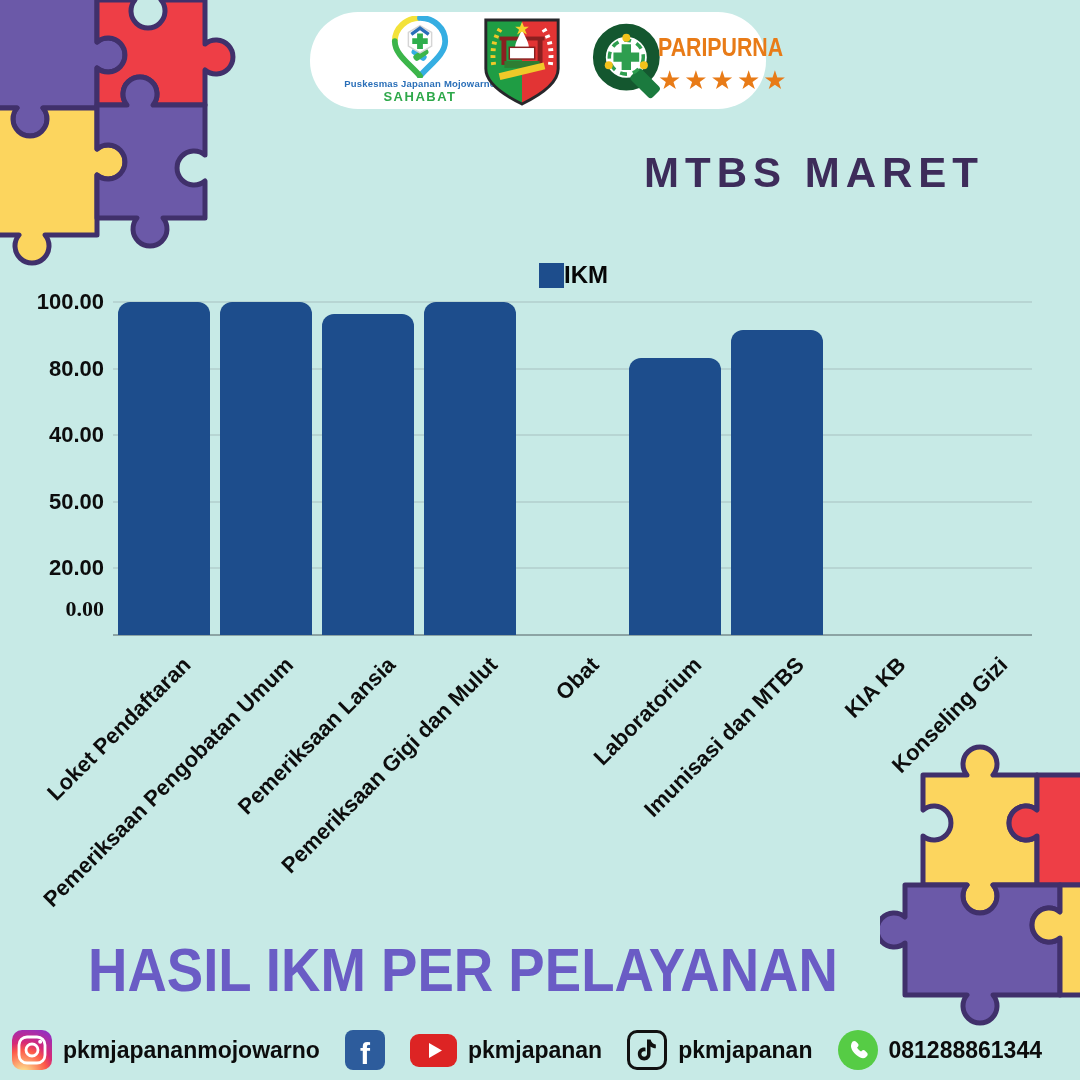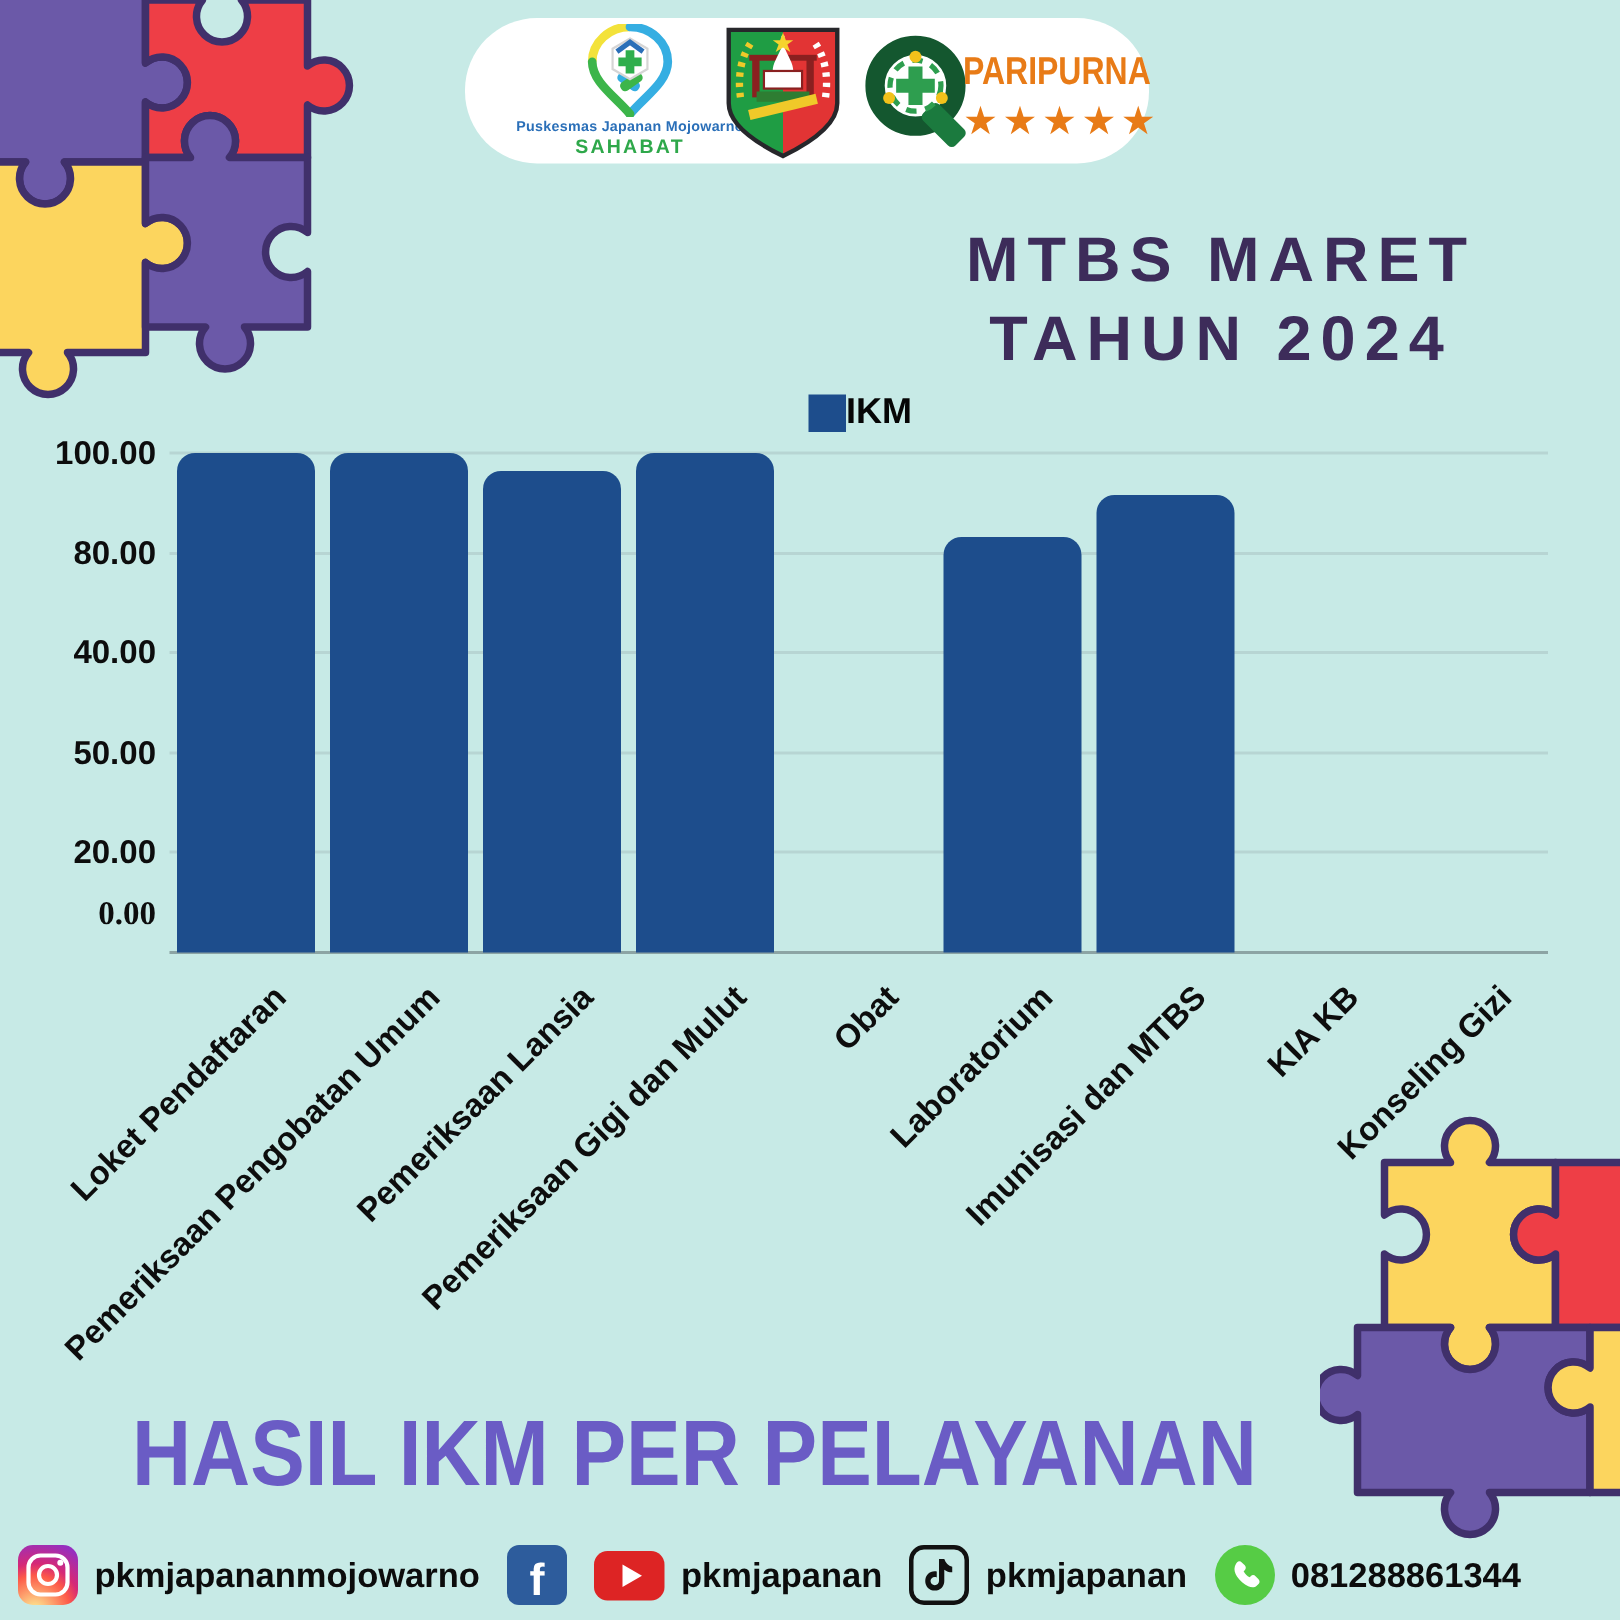--- a/index.html
+++ b/index.html
@@ -9,21 +9,21 @@
 
   .puzzle-tl { position:absolute; left:0; top:0; }
   .puzzle-br { position:absolute; left:880px; top:735px; }
 
   .banner { position:absolute; left:310px; top:12px; width:456px; height:97px;
             background:#ffffff; border-radius:48px; display:flex; align-items:center; }
   .logo-puskesmas { position:absolute; left:26px; top:4px; width:168px; text-align:center; }
   .pk-name { font-size:9.5px; font-weight:bold; color:#2a6fb8; margin-top:-4px; letter-spacing:.2px; }
   .pk-motto { font-size:13px; font-weight:bold; color:#2ea84a; letter-spacing:1.5px; }
   .crest { position:absolute; left:168px; top:2px; }
-  .paripurna { position:absolute; left:264px; top:10px; display:flex; align-items:flex-start; }
+  .paripurna { position:absolute; left:280px; top:10px; display:flex; align-items:flex-start; }
   .pp-textcol { margin-left:-14px; margin-top:10px; }
   .pp-text { font-size:26px; font-weight:bold; color:#e87b17; transform:scaleX(.82); transform-origin:0 0; white-space:nowrap; letter-spacing:0; }
   .pp-stars { font-size:26px; color:#e87b17; letter-spacing:3px; margin-top:2px; white-space:nowrap; }
 
   .main-title { position:absolute; left:612px; top:146px; width:404px; text-align:center;
                 color:#3d2c5a; font-weight:bold; font-size:42px; letter-spacing:6px; line-height:53px; }
 
   .legend { position:absolute; left:539px; top:261px; display:flex; align-items:center; }
   .legend-swatch { width:25px; height:25px; background:#1d4d8c; display:inline-block; }
   .legend-label { font-size:24px; font-weight:bold; color:#060606; }
@@ -36,21 +36,21 @@
   .bar { position:absolute; width:92px; border-radius:12px 12px 0 0; }
   .xlabel-anchor { position:absolute; width:0; height:0; }
   .xlabel-anchor span { position:absolute; right:0; top:0; transform:rotate(-45deg);
                         transform-origin:100% 0; white-space:nowrap; font-weight:bold;
                         font-size:22px; color:#0d0d0d; }
 
   .bottom-title { position:absolute; left:88px; top:934px; font-size:62px; font-weight:bold;
                   color:#6a5cc5; transform:scaleX(.88); transform-origin:0 0; white-space:nowrap; }
 
   .footer { position:absolute; left:0; top:1024px; width:1080px; height:52px; display:flex;
-            align-items:center; justify-content:space-between; padding:0 66px 0 12px; }
+            align-items:center; justify-content:space-between; padding:0 38px 0 12px; }
   .f-item { display:flex; align-items:center; gap:11px; }
   .f-label { font-size:23px; font-weight:bold; color:#0c0c0c; }
   .icn { width:40px; height:40px; display:flex; align-items:center; justify-content:center; flex:0 0 auto; }
   .ig { border-radius:10px; background:radial-gradient(circle at 28% 110%, #fdf497 0%, #fd5949 45%, #d62976 60%, #962fbf 90%); }
   .fb { border-radius:8px; background:#2d5c9c; color:#fff; font-size:30px; font-weight:bold; padding-top:8px; }
   .yt { width:47px; height:33px; border-radius:9px; background:#dd2424; }
   .tt { border:3px solid #111; border-radius:10px; background:transparent; }
   .wa { border-radius:50%; background:#56cc45; }
 </style>
 </head>
@@ -123,21 +123,20 @@
       </svg>
       <div class="pp-textcol">
         <div class="pp-text">PARIPURNA</div>
         <div class="pp-stars">★★★★★</div>
       </div>
     </div>
   </div>
 
   <div class="main-title">
     <div>MTBS MARET</div>
-    <div>TAHUN 2024</div>
   </div>
 
   <div class="legend">
     <span class="legend-swatch"></span>
     <span class="legend-label">IKM</span>
   </div>
 
   <div id="chart">
       <div class="gridline" style="left: 113px; top: 301px; width: 919px;"></div>
       <div class="ytick" style="top: 289px;">100.00</div>

